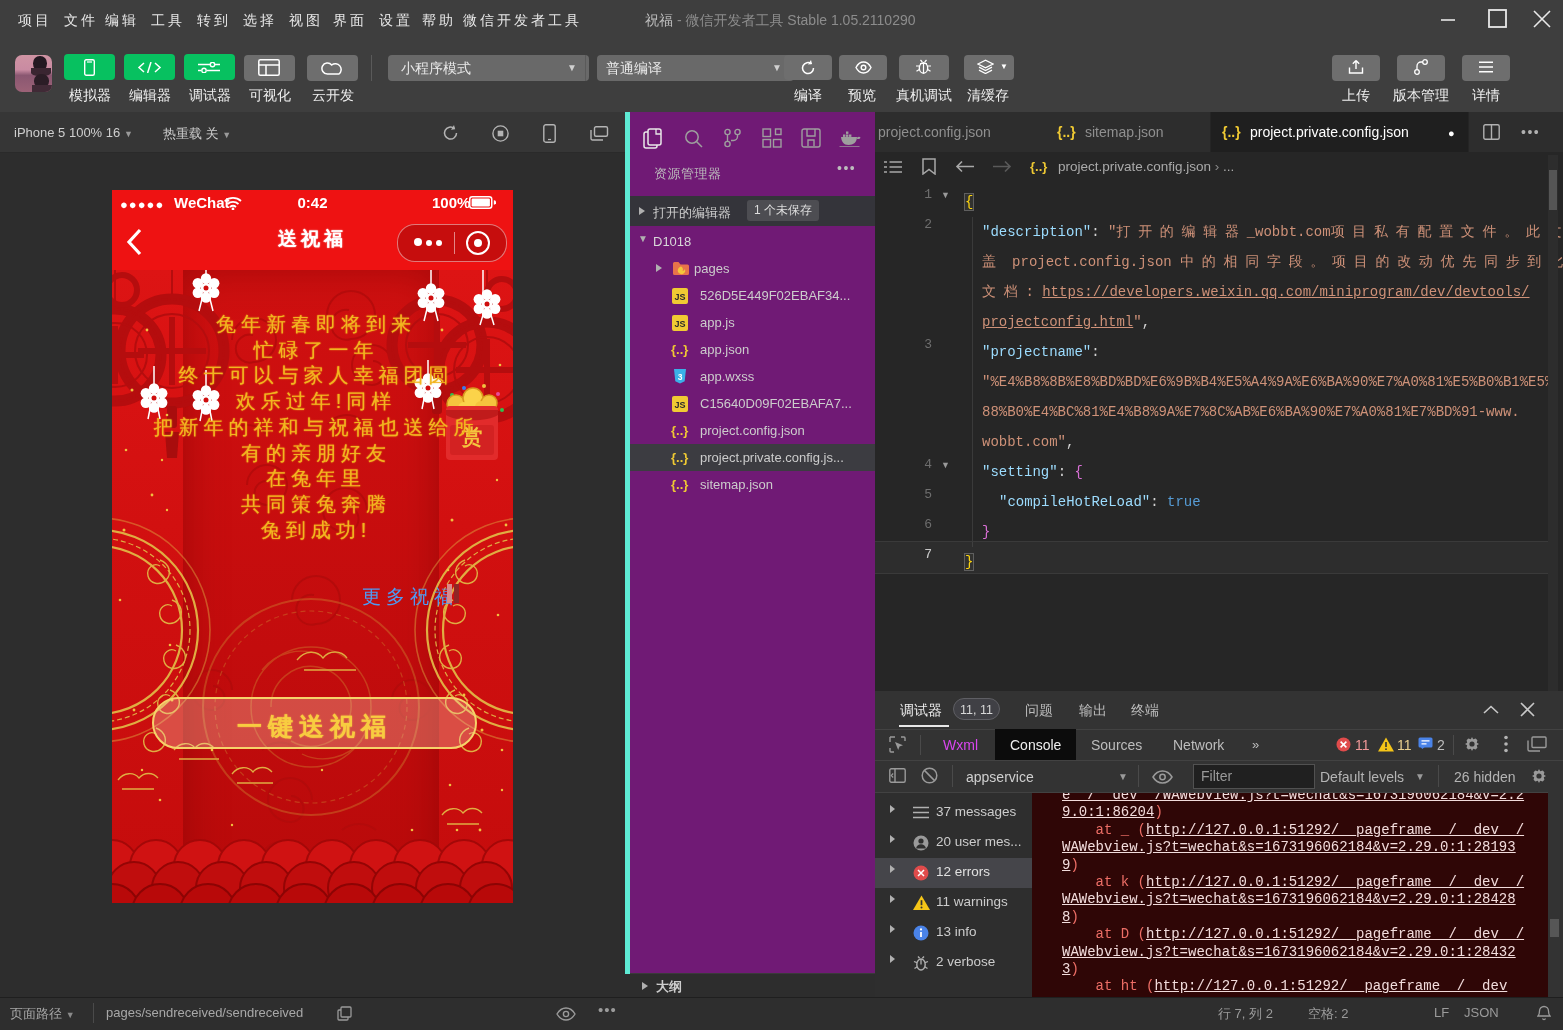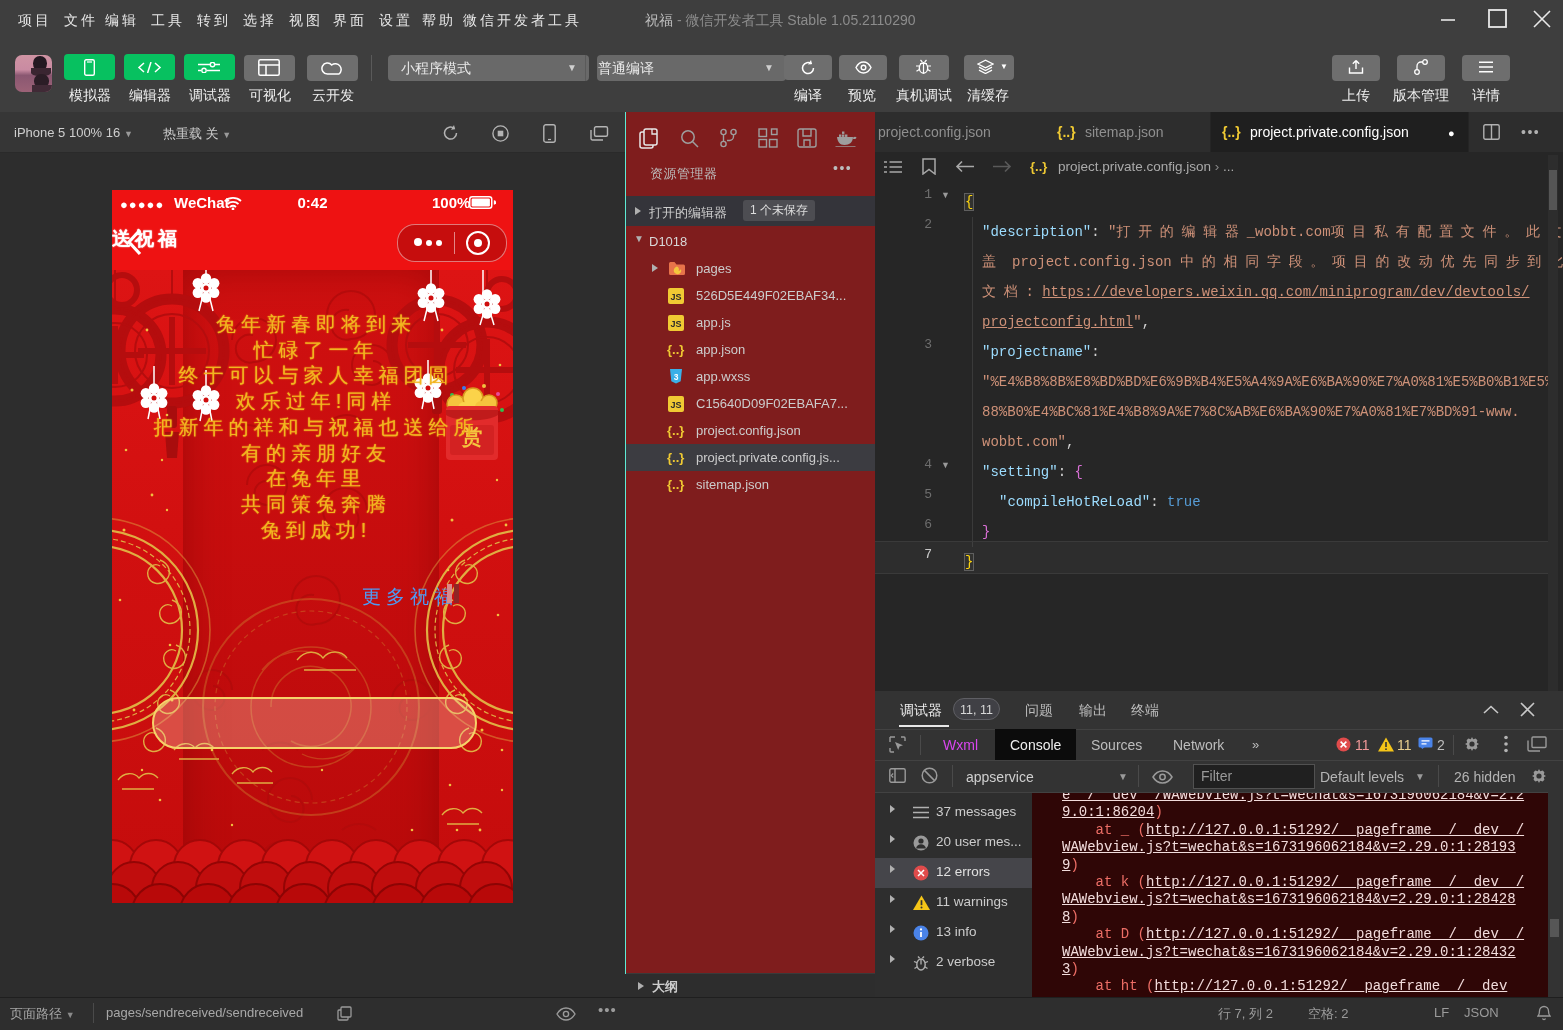--- a/index.html
+++ b/index.html
@@ -7,21 +7,21 @@
 .menu{top:12px;font-size:14px;color:#e6e6e6;white-space:nowrap;letter-spacing:3px;}
 .wtitle{top:12px;font-size:14px;color:#8c8c8c;}
 .toolbar{left:0;top:40px;width:1563px;height:72px;background:#3e3e3e;border-bottom:1px solid #262626;}
 .gbtn{top:54px;height:26px;border-radius:4px;background:#07c160;}
 .kbtn{top:55px;height:26px;border-radius:4px;background:#6e6e6e;}
 .blabel{top:87px;font-size:14px;color:#efefef;text-align:center;}
 .drop{top:55px;height:26px;border-radius:4px;background:#696969;color:#e8e8e8;font-size:14px;line-height:26px;}
 .vsep{top:55px;width:1px;height:26px;background:#5a5a5a;}
 svg{display:block}
 .simbar{left:0;top:112px;width:625px;height:40px;background:#363636;border-bottom:1px solid #2a2a2a;}
-.explorer{left:625px;top:112px;width:250px;height:862px;background:#7f1d1d;border-left:1px solid #5eead4;}
+.explorer{left:625px;top:112px;width:250px;height:862px;background:#701a75;border-left:5px solid #5eead4;}
 .xrow{left:0;width:250px;height:27px;line-height:27px;color:#cccccc;font-size:13px;white-space:nowrap;}
 .editorwrap{left:875px;top:112px;width:688px;height:585px;background:#262626;}
 .tabbar{left:875px;top:112px;width:688px;height:40px;background:#2d2d2d;}
 .tab{top:112px;height:40px;line-height:40px;font-size:14px;color:#8f8f8f;background:#2d2d2d;border-right:1px solid #252525;white-space:nowrap;}
 .tabactive{background:#1f1f1f;color:#ffffff;}
 .crumb{left:875px;top:152px;width:688px;height:30px;background:#262626;color:#9d9d9d;font-size:13px;line-height:30px;}
 .code{font-family:"Liberation Mono",monospace;font-size:14px;white-space:pre;}
 .lnum{color:#6e6e6e;font-family:"Liberation Mono",monospace;font-size:13px;text-align:right;width:20px;}
 .crow{height:30px;line-height:30px;}
 .k{color:#9cdcfe}.s{color:#ce9178}.w{color:#d4d4d4}.b1{color:#ffd710}.b2{color:#da70d6}.tru{color:#569cd6}
@@ -91,21 +91,21 @@
       <path d="M8.5 12a5.5 5.5 0 1 1 4.2-9A5 5 0 1 1 20 12z" fill="none" stroke="#fff" stroke-width="1.5"></path>
     </svg>
   <div class="abs blabel" style="left:62px;width:56px">模拟器</div>
   <div class="abs blabel" style="left:122px;width:56px">编辑器</div>
   <div class="abs blabel" style="left:182px;width:56px">调试器</div>
   <div class="abs blabel" style="left:242px;width:56px">可视化</div>
   <div class="abs blabel" style="left:305px;width:56px">云开发</div>
   <div class="abs vsep" style="left:371px"></div>
   <div class="abs drop" style="left:388px;width:188px;padding-left:13px">小程序模式<span style="position:absolute;right:12px;color:#cfcfcf;font-size:10px">▼</span></div>
   <div class="abs vsep" style="left:585px"></div>
-  <div class="abs drop" style="left:597px;width:188px;padding-left:1px">普通编译<span style="position:absolute;right:12px;color:#cfcfcf;font-size:10px">▼</span></div>
+  <div class="abs drop" style="left:597px;width:188px;padding-left:9px">普通编译<span style="position:absolute;right:12px;color:#cfcfcf;font-size:10px">▼</span></div>
   <div class="abs kbtn" style="left:784px;width:48px;height:25px"></div>
   <div class="abs kbtn" style="left:839px;width:48px;height:25px"></div>
   <div class="abs kbtn" style="left:899px;width:50px;height:25px"></div>
   <div class="abs kbtn" style="left:964px;width:50px;height:25px"></div>
   <svg class="abs" style="left:800px;top:60px" width="16" height="16">
       <path d="M13.5 8a5.5 5.5 0 1 1-2-4.2" fill="none" stroke="#fff" stroke-width="1.5"></path>
       <path d="M11 0l1 4-4 .5z" fill="#fff"></path>
     </svg>
   <svg class="abs" style="left:855px;top:61px" width="17" height="13">
       <path d="M1 6.5C3 2.5 5.5 1 8.5 1s5.5 1.5 7.5 5.5C14 10.5 11.5 12 8.5 12S3 10.5 1 6.5z" fill="none" stroke="#fff" stroke-width="1.4"></path>
@@ -175,21 +175,21 @@
     <div class="abs" style="left:163px;top:4px;width:75px;text-align:center;color:#fff;font-size:15px;font-weight:bold">0:42</div>
     <div class="abs" style="left:320px;top:4px;color:#fff;font-size:15px;font-weight:bold">100%</div>
     <svg class="abs" style="left:357px;top:6px" width="27" height="13">
         <rect x="0.75" y="0.75" width="22" height="11.5" rx="2.5" fill="none" stroke="#fff" stroke-width="1.5"></rect>
         <rect x="2.6" y="2.6" width="18.3" height="7.8" rx="1.2" fill="#fff"></rect>
         <path d="M24.8 4.2v4.6a2.3 2.3 0 0 0 0-4.6z" fill="#fff"></path>
       </svg>
     <svg class="abs" style="left:14px;top:38px" width="16" height="28">
         <path d="M14 2L3 14l11 12" fill="none" stroke="#fff" stroke-width="3.2"></path>
       </svg>
-    <div class="abs" style="left:0;top:36px;width:401px;color:#fff;font-size:19px;font-weight:bold;letter-spacing:2px"><span style="letter-spacing:4px;text-shadow:0 0 1.5px #fff">送祝福</span></div>
+    <div class="abs" style="left:0;top:36px;width:401px;text-align:center;color:#fff;font-size:19px;font-weight:bold;letter-spacing:2px"><span style="letter-spacing:4px;text-shadow:0 0 1.5px #fff">送祝福</span></div>
     <div class="abs" style="left:285px;top:34px;width:108px;height:36px;border-radius:18px;background:rgba(80,0,0,0.25);border:1px solid rgba(255,255,255,0.45)">
       <span style="position:absolute;left:16px;top:13px;width:8px;height:8px;border-radius:50%;background:#fff"></span>
       <span style="position:absolute;left:28px;top:15px;width:6px;height:6px;border-radius:50%;background:#fff"></span>
       <span style="position:absolute;left:38px;top:15px;width:6px;height:6px;border-radius:50%;background:#fff"></span>
       <span style="position:absolute;left:56px;top:7px;width:1px;height:22px;background:rgba(255,255,255,0.5)"></span>
       <span style="position:absolute;left:68px;top:6px;width:24px;height:24px;border-radius:50%;border:2.5px solid #fff;box-sizing:border-box"></span>
       <span style="position:absolute;left:76px;top:14px;width:8px;height:8px;border-radius:50%;background:#fff"></span>
     </div>
 
     <div class="abs" style="left:0;top:80px;width:401px;height:633px;background:linear-gradient(180deg,#dd1414 0%,#d21010 40%,#c40c0c 100%)"></div>
@@ -437,20 +437,21 @@
             <circle cx="384" cy="642" r="28"></circle>
         </g>
         <rect x="0" y="656" width="401" height="57" fill="#ad0606"></rect>
       </g>
     </svg>
     <div class="abs gold" style="left:4px;top:122px;width:400px;text-align:center;font-size:20px;line-height:25.7px;letter-spacing:5px">兔年新春即将到来<br>忙碌了一年<br>终于可以与家人幸福团圆<br>欢乐过年!同样<br>把新年的祥和与祝福也送给所<br>有的亲朋好友<br>在兔年里<br>共同策兔奔腾<br>兔到成功!</div>
     <div class="abs" style="left:250px;top:394px;font-size:19px;color:#4f9af2;letter-spacing:5px">更多祝福</div>
     <div class="abs" style="left:335px;top:394px;width:5px;height:19px;background:#d98b8b"></div>
     <div class="abs" style="left:342px;top:394px;width:5px;height:19px;background:#8f2626"></div>
     <div class="abs" style="left:40px;top:507px;width:325px;height:52px;border-radius:26px;border:2px solid #f6d26a;background:rgba(255,226,195,0.30);box-sizing:border-box"></div>
+    <div class="abs" style="left:40px;top:520px;width:325px;text-align:center;font-size:25px;font-weight:bold;color:#f8cc40;letter-spacing:6px;text-shadow:0 0 1.5px #f8cc40">一键送祝福</div>
   </div>
 
   <div class="abs explorer" id="explorer">
     <svg class="abs" style="left:13px;top:16px" width="20" height="21">
         <rect x="5" y="1" width="13" height="16" rx="2" fill="none" stroke="#e8e8e8" stroke-width="1.5"></rect>
         <path d="M13 1v5h5" fill="none" stroke="#e8e8e8" stroke-width="1.3"></path>
         <path d="M5 4H3a2 2 0 0 0-2 2v12a2 2 0 0 0 2 2h9a2 2 0 0 0 2-2v-1" fill="none" stroke="#e8e8e8" stroke-width="1.5"></path>
       </svg>
     <svg class="abs" style="left:54px;top:17px" width="19" height="19">
         <circle cx="8" cy="8" r="6.2" fill="none" stroke="#9e9e9e" stroke-width="1.5"></circle>
@@ -488,21 +489,21 @@
     <div class="abs" style="left:23px;top:92px;font-size:13px;color:#cccccc">打开的编辑器</div>
     <div class="abs" style="left:117px;top:88px;height:21px;line-height:21px;padding:0 7px;background:#4d4d52;border-radius:3px;font-size:12px;color:#dddddd">1 个未保存</div>
     <div class="abs" style="left:8px;top:121px;font-size:10px;color:#b0b0b0">▼</div>
     <div class="abs" style="left:23px;top:122px;font-size:13px;color:#d8d8d8;font-weight:normal">D1018</div>
     <div class="abs xrow" style="top:143px">
         <span class="abs trir" style="left:26px;top:9px"></span>
       <svg class="abs" style="left:42px;top:6px" width="18" height="15">
           <path d="M1 2.5A1.5 1.5 0 0 1 2.5 1h4l2 2.5h7A1.5 1.5 0 0 1 17 5v7.5a1.5 1.5 0 0 1-1.5 1.5h-13A1.5 1.5 0 0 1 1 12.5z" fill="#e8734a"></path>
           <path d="M9 5.5c1.8 1 2.5 2.6 1.6 4.6 1.2-.3 1.9-1 2.2-2 .8 1.5.6 3-.8 4.2-1.5 1.3-3.8 1.2-5.2-.2-1.3-1.3-1.4-3.4-.3-4.9.5-.8 1.5-1.4 2.5-1.7z" fill="#f3c73c"></path>
         </svg>
-      <span style="position:absolute;left:70px">pages</span>
+      <span style="position:absolute;left:64px">pages</span>
       </div>
     <div class="abs xrow" style="top:170px">
         <svg class="abs" style="left:42px;top:6px" width="16" height="16">
           <rect width="16" height="16" rx="2" fill="#f0ca33"></rect>
           <text x="8" y="12" font-size="9" font-weight="bold" text-anchor="middle" fill="#2b2b2b" font-family="Liberation Sans">JS</text>
         </svg>
         <span style="position:absolute;left:70px">526D5E449F02EBAF34...</span>
       </div>
     <div class="abs xrow" style="top:197px">
         <svg class="abs" style="left:42px;top:6px" width="16" height="16">

